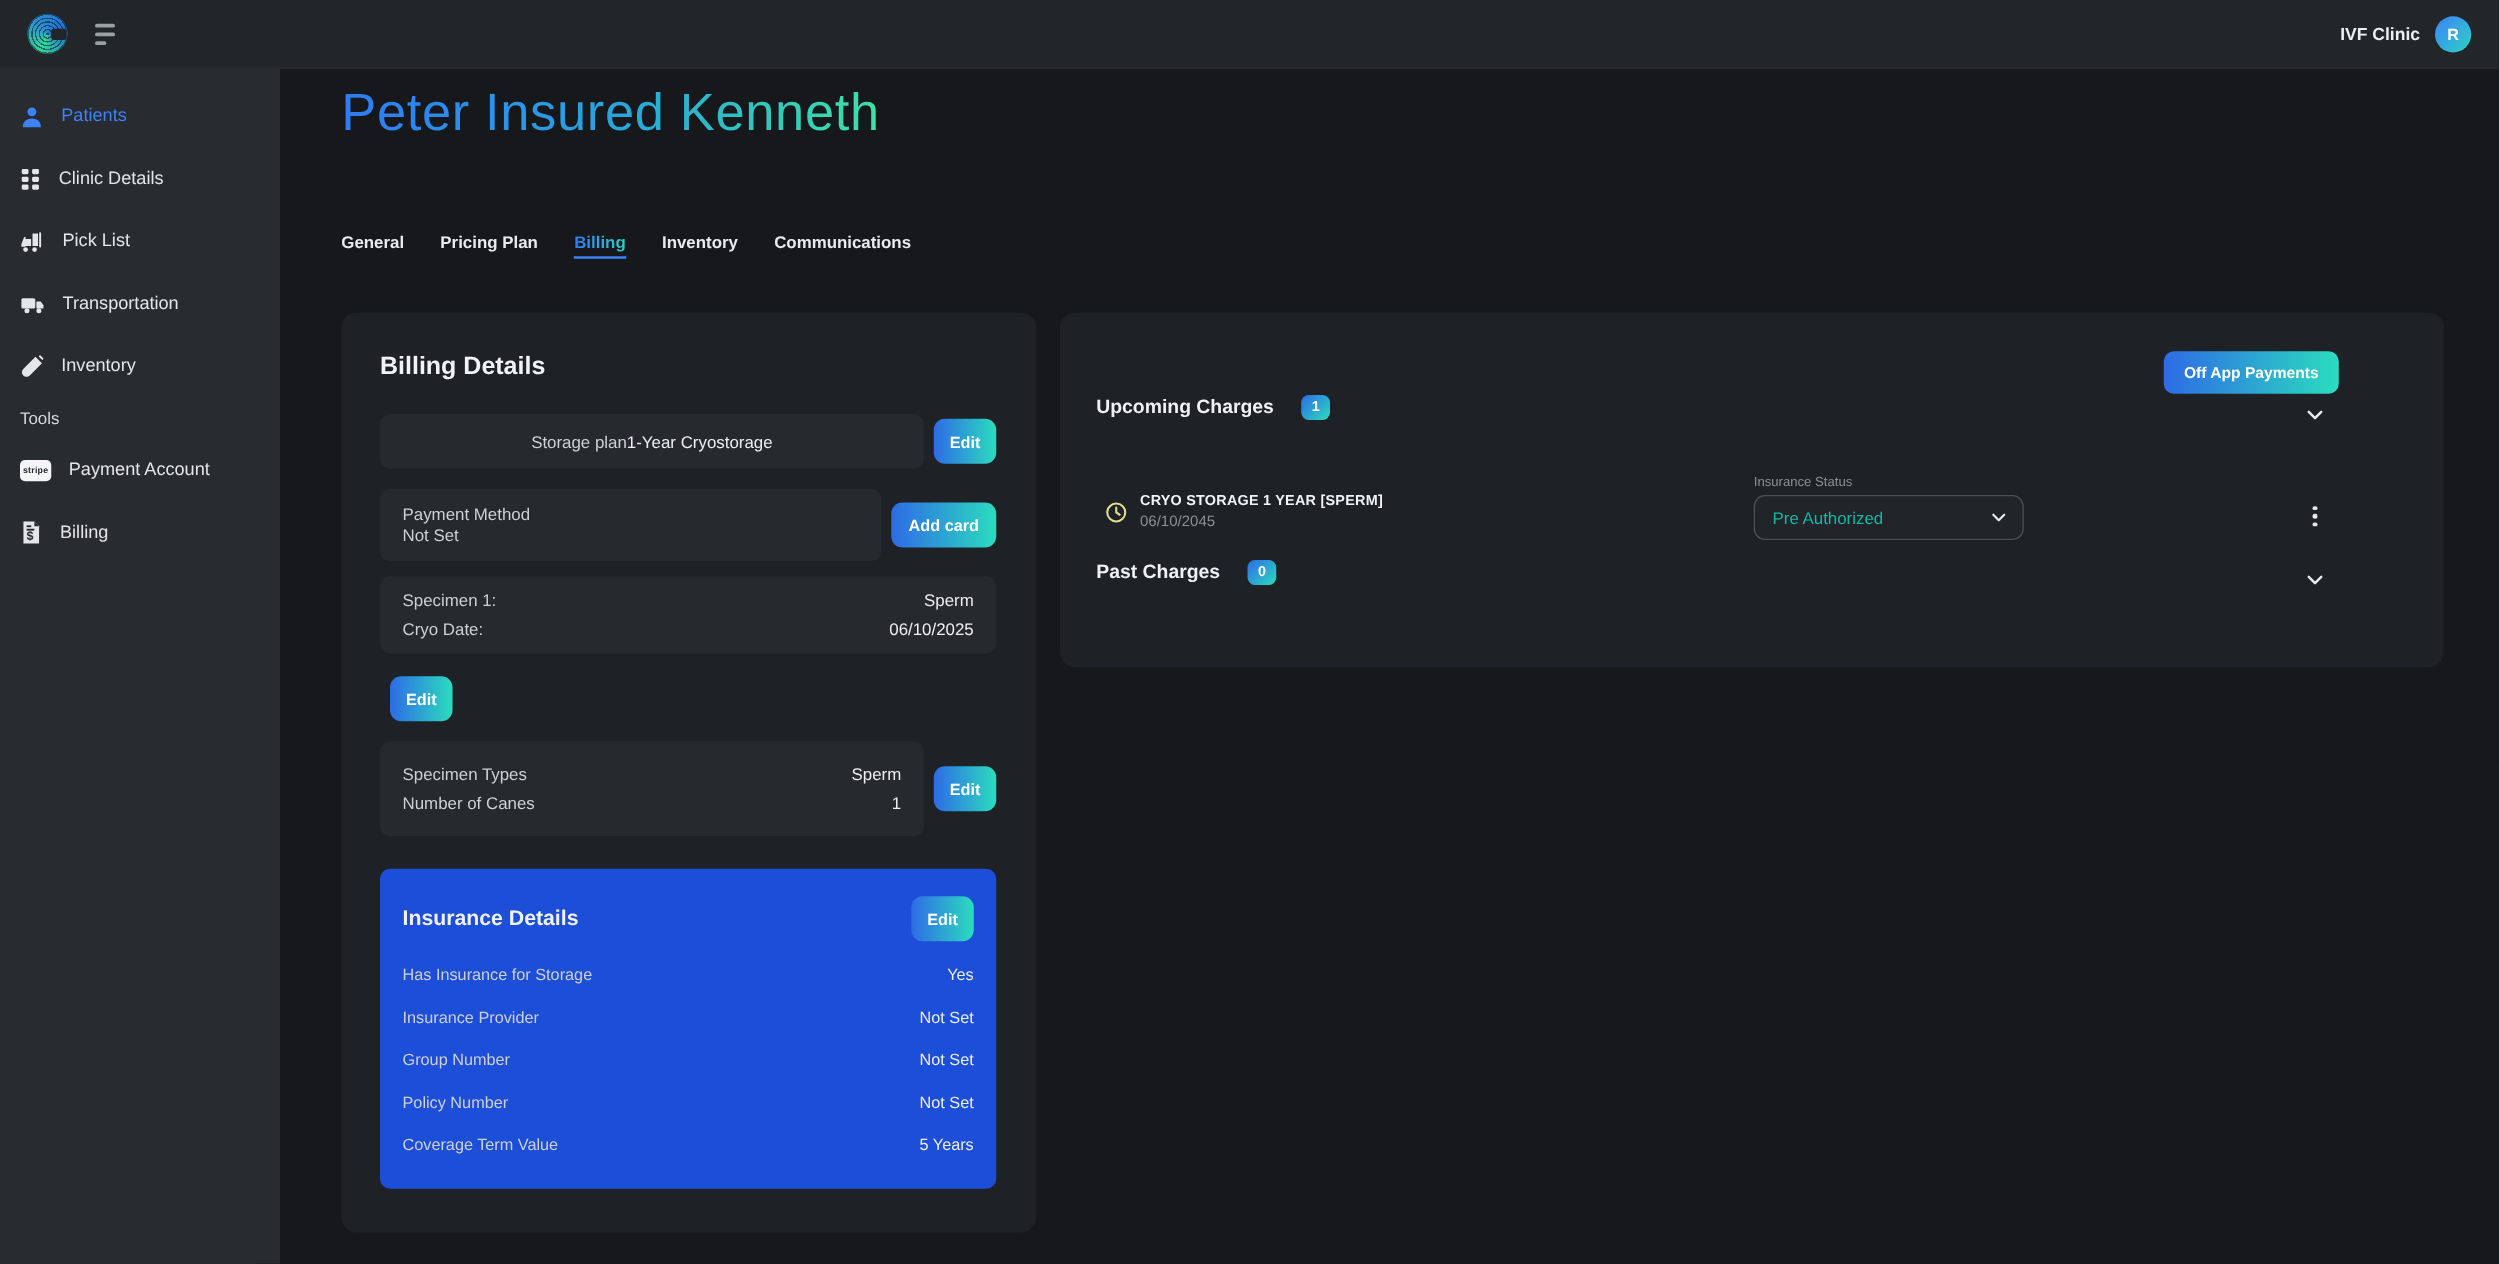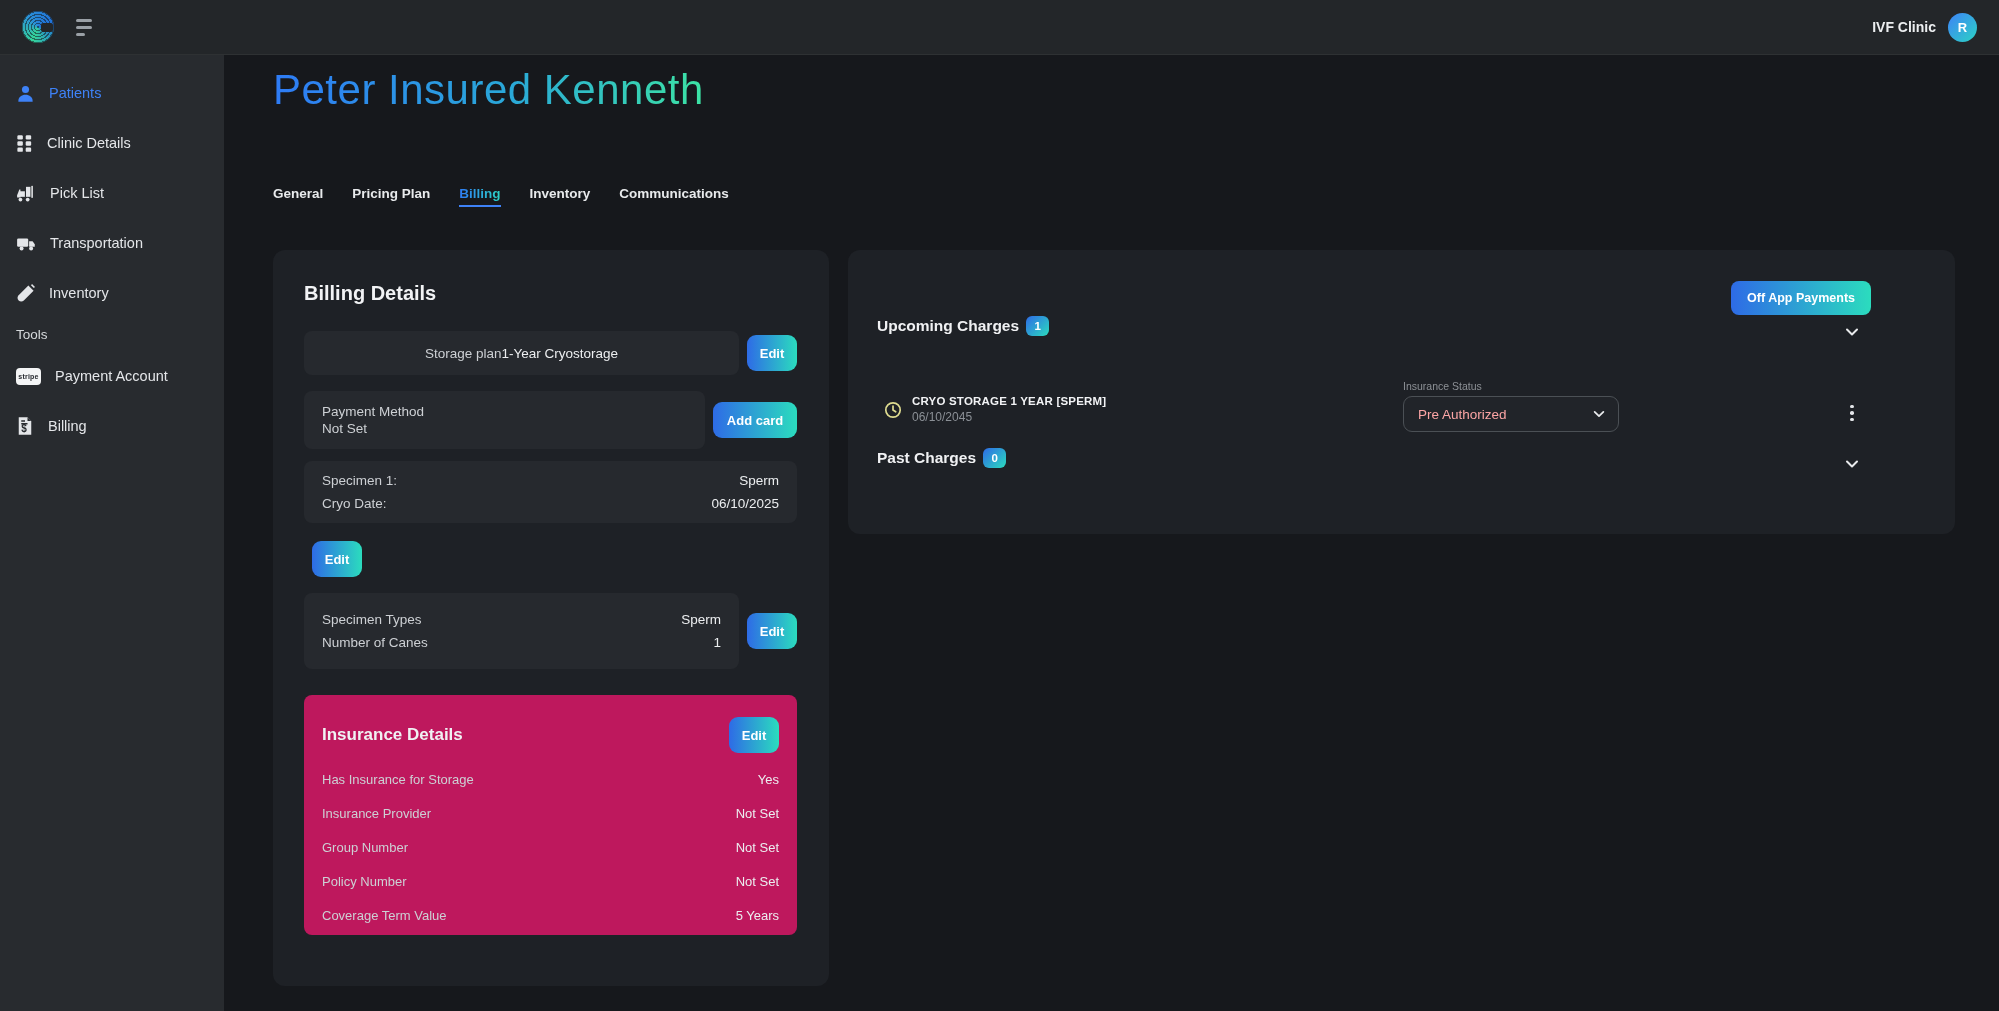--- a/index.html
+++ b/index.html
@@ -65,55 +65,55 @@
   .b-box.col { flex-direction:column; align-items:stretch; justify-content:center; gap:2px; }
   .b-line { display:flex; align-items:center; justify-content:space-between; }
   .b-label { color:#cdd0d4; font-size:13.5px; }
   .b-value { color:#eceef0; font-size:13.5px; text-align:right; }
   .btn { border:none; cursor:pointer; color:#fff; font-weight:700; font-size:13px;
          font-family:"Liberation Sans", sans-serif; border-radius:9px; height:36px;
          background:linear-gradient(90deg,#2e6be6,#2bdcbe); margin-left:8px; }
   .btn.edit { width:50px; }
   .btn.add-card { width:84px; }
 
-  .insurance-box { background:#be185d; border-radius:8px; padding:22px 18px 12px 18px; }
+  .insurance-box { background:#1d4ed8; border-radius:8px; padding:22px 18px 28px 18px; }
   .ins-head { display:flex; align-items:center; justify-content:space-between; }
   .ins-title { color:#f0f1f3; font-size:17px; font-weight:700; }
   .ins-row { display:flex; align-items:center; justify-content:space-between; margin-top:19px; }
   .ins-row .b-label { font-size:13px; }
   .ins-row .b-value { font-size:13px; }
 
   
   .mt26{margin-top:26px;} .mt16{margin-top:16px;} .mt12{margin-top:12px;}
   .mt18{margin-top:18px;}
   .h44{height:44px;} .h58{height:58px;} .h62{height:62px;} .h76{height:76px;}
 
   
   .charges-panel { position:relative; flex:1; height:284px; background:#1e2126; border-radius:12px; }
   .offapp-btn { position:absolute; top:31px; right:84px; height:34px; padding:0 16px;
                 border:none; border-radius:8px; color:#fff; font-size:12.5px; font-weight:700;
                 font-family:"Liberation Sans", sans-serif;
                 background:linear-gradient(90deg,#2e6be6,#2bdcbe); cursor:pointer; }
   .chev { position:absolute; right:95px; width:16px; height:16px; cursor:pointer; }
   .chev-1 { top:74px; } .chev-2 { top:206px; }
-  .section-head { position:absolute; left:29px; display:flex; align-items:center; gap:7px; }
+  .section-head { position:absolute; left:29px; display:flex; align-items:center; gap:22px; }
   .sec-upcoming { top:66px; } .sec-past { top:198px; }
   .sec-label { color:#f0f1f3; font-size:15.5px; font-weight:700; }
   .count-badge { min-width:23px; height:20px; padding:0 6px; border-radius:6px;
                  background:linear-gradient(135deg,#2e6be6,#2bdcbe); color:#fff;
                  font-size:11.5px; font-weight:700; display:flex; align-items:center; justify-content:center; }
   .charge-row { position:absolute; left:36px; top:145px; display:flex; align-items:center; gap:10px; }
   .charge-text .name { color:#f2f3f5; font-size:11.5px; font-weight:700; letter-spacing:.2px; }
   .charge-text .date { color:#8b9096; font-size:12px; margin-top:3px; }
   .ins-status { position:absolute; left:555px; top:130px; }
   .ins-status-label { color:#8d9196; font-size:10.5px; margin-bottom:4px; }
   .select { width:216px; height:36px; background:#212429; border:1px solid #4b5055;
             border-radius:9px; display:flex; align-items:center; justify-content:space-between;
             padding:0 12px 0 14px; cursor:pointer; }
-  .select-value { color:#fca5a5; font-size:13.5px; }
+  .select-value { color:#14b8a6; font-size:13.5px; }
   .kebab { position:absolute; right:94px; top:150px; width:18px; height:26px; cursor:pointer;
            display:flex; flex-direction:column; align-items:center; justify-content:center; gap:3px; }
   .kebab i { width:3.5px; height:3.5px; border-radius:50%; background:#e4e6e9; display:block; }
 </style>
 </head>
 <body>
 
 <div class="app">
 
   <header class="topbar">

